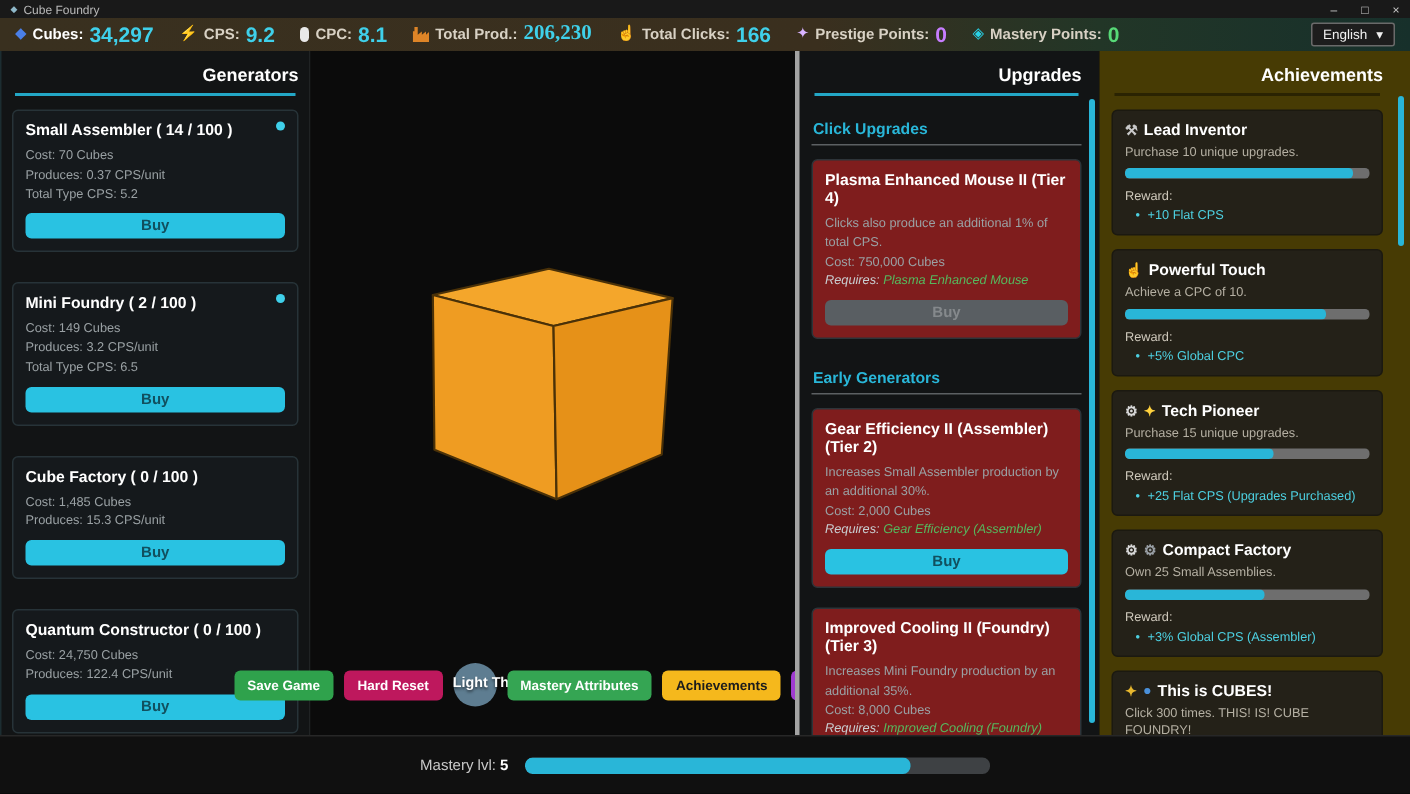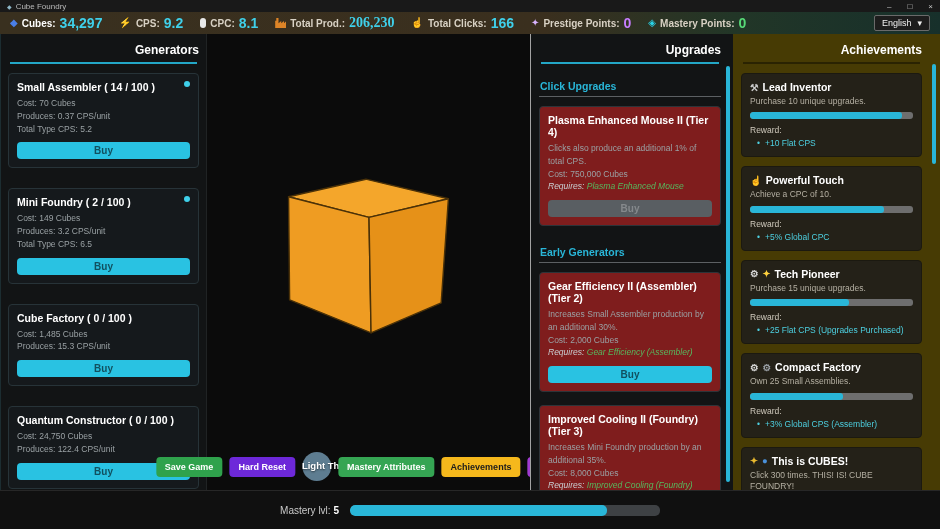--- a/index.html
+++ b/index.html
@@ -48,30 +48,30 @@
   .dot { position:absolute; top:7px; right:8px; width:6px; height:6px; border-radius:50%; background:#3fd0ea; }
   .buy-btn { display:block; width:100%; margin-top:7px; background:#29c2e2; color:#11505f;
              border:none; border-radius:4px; font-size:10px; font-weight:bold; padding:3px 0;
              font-family:inherit; cursor:pointer; }
   .buy-btn.disabled { background:#595e62; color:#85898c; }
 
   
   .canvas { flex:1; position:relative; background:#0b0b0b; min-width:0; }
   .cube-svg { position:absolute; left:50%; top:142px; transform:translateX(-50%); cursor:pointer; }
   .cube-svg polygon { stroke:#4a3108; stroke-width:1.4; stroke-linejoin:round; }
-  .action-row { position:absolute; bottom:9px; left:50%; transform:translateX(-50%);
+  .action-row { position:absolute; bottom:19px; left:50%; transform:translateX(-50%);
                 display:flex; align-items:center; gap:7px; white-space:nowrap; }
   .abtn { border:none; border-radius:4px; font-size:9px; font-weight:bold; padding:5px 9px;
           font-family:inherit; cursor:pointer; }
   .theme-btn { width:29px; height:29px; border-radius:50%; border:none; font-size:9.5px;
                font-weight:bold; line-height:1.1; text-align:center; padding:0; flex-shrink:0;
                font-family:inherit; cursor:pointer; text-shadow:0 1px 2px rgba(0,0,0,.6); }
 
   
-  .upg-panel { width:203px; flex-shrink:0; background:#121415; border-left:1px solid #a3a3a3;
+  .upg-panel { width:203px; flex-shrink:0; background:#121415; border-left:3px solid #a3a3a3;
                padding:0 12px 0 8px; position:relative; overflow:hidden; }
   .upg-section { font-size:10.5px; font-weight:bold; color:#29b6d8; padding:7px 1px 4px;
                  border-bottom:1px solid #5c6063; margin-bottom:2px; }
   .upg-card { background:#7f1d1d; border:1px solid #2d3439; border-radius:4px;
               padding:7px 8px 8px; margin:9px 0 13px; }
   .upg-card h4 { font-size:10.5px; color:#ffffff; margin-bottom:4px; }
   .req { font-size:8.5px; font-style:italic; color:#c9ced1; line-height:1.5; }
   .req-name { color:#56b85e; }
   .vscroll { position:absolute; width:4px; border-radius:2px; background:#29b6d8; }
   .upg-scroll { right:3px; top:32px; bottom:8px; }
@@ -199,21 +199,21 @@
 
     <section class="canvas">
       <svg class="cube-svg" width="165" height="160" viewBox="0 0 160 155">
         <polygon points="2,20 77,3 157,22 80,40" fill="#f4a62b"></polygon>
         <polygon points="2,20 80,40 82,152 3,120" fill="#ef9c22"></polygon>
         <polygon points="80,40 157,22 150,123 82,152" fill="#e69118"></polygon>
       </svg>
 
       <div class="action-row">
         <button class="abtn" style="color: rgb(255, 255, 255); background: rgb(47, 162, 76);">Save Game</button>
-        <button class="abtn" style="color: rgb(255, 255, 255); background: #6d28d9;">Hard Reset</button>
+        <button class="abtn" style="color: rgb(255, 255, 255); background: #be185d;">Hard Reset</button>
         <button class="theme-btn" style="color: rgb(255, 255, 255); background: rgb(94, 125, 145);">Light Theme</button>
         <button class="abtn" style="color: rgb(255, 255, 255); background: rgb(53, 165, 83);">Mastery Attributes</button>
         <button class="abtn" style="color: rgb(28, 28, 28); background: rgb(245, 184, 28);">Achievements</button>
         <button class="abtn" style="color: rgb(255, 255, 255); background: rgb(160, 59, 209);">Prestige</button>
       </div>
     </section>
 
     <aside class="upg-panel">
       <div class="panel-title">Upgrades</div>
       <div class="cyan-rule"></div>

